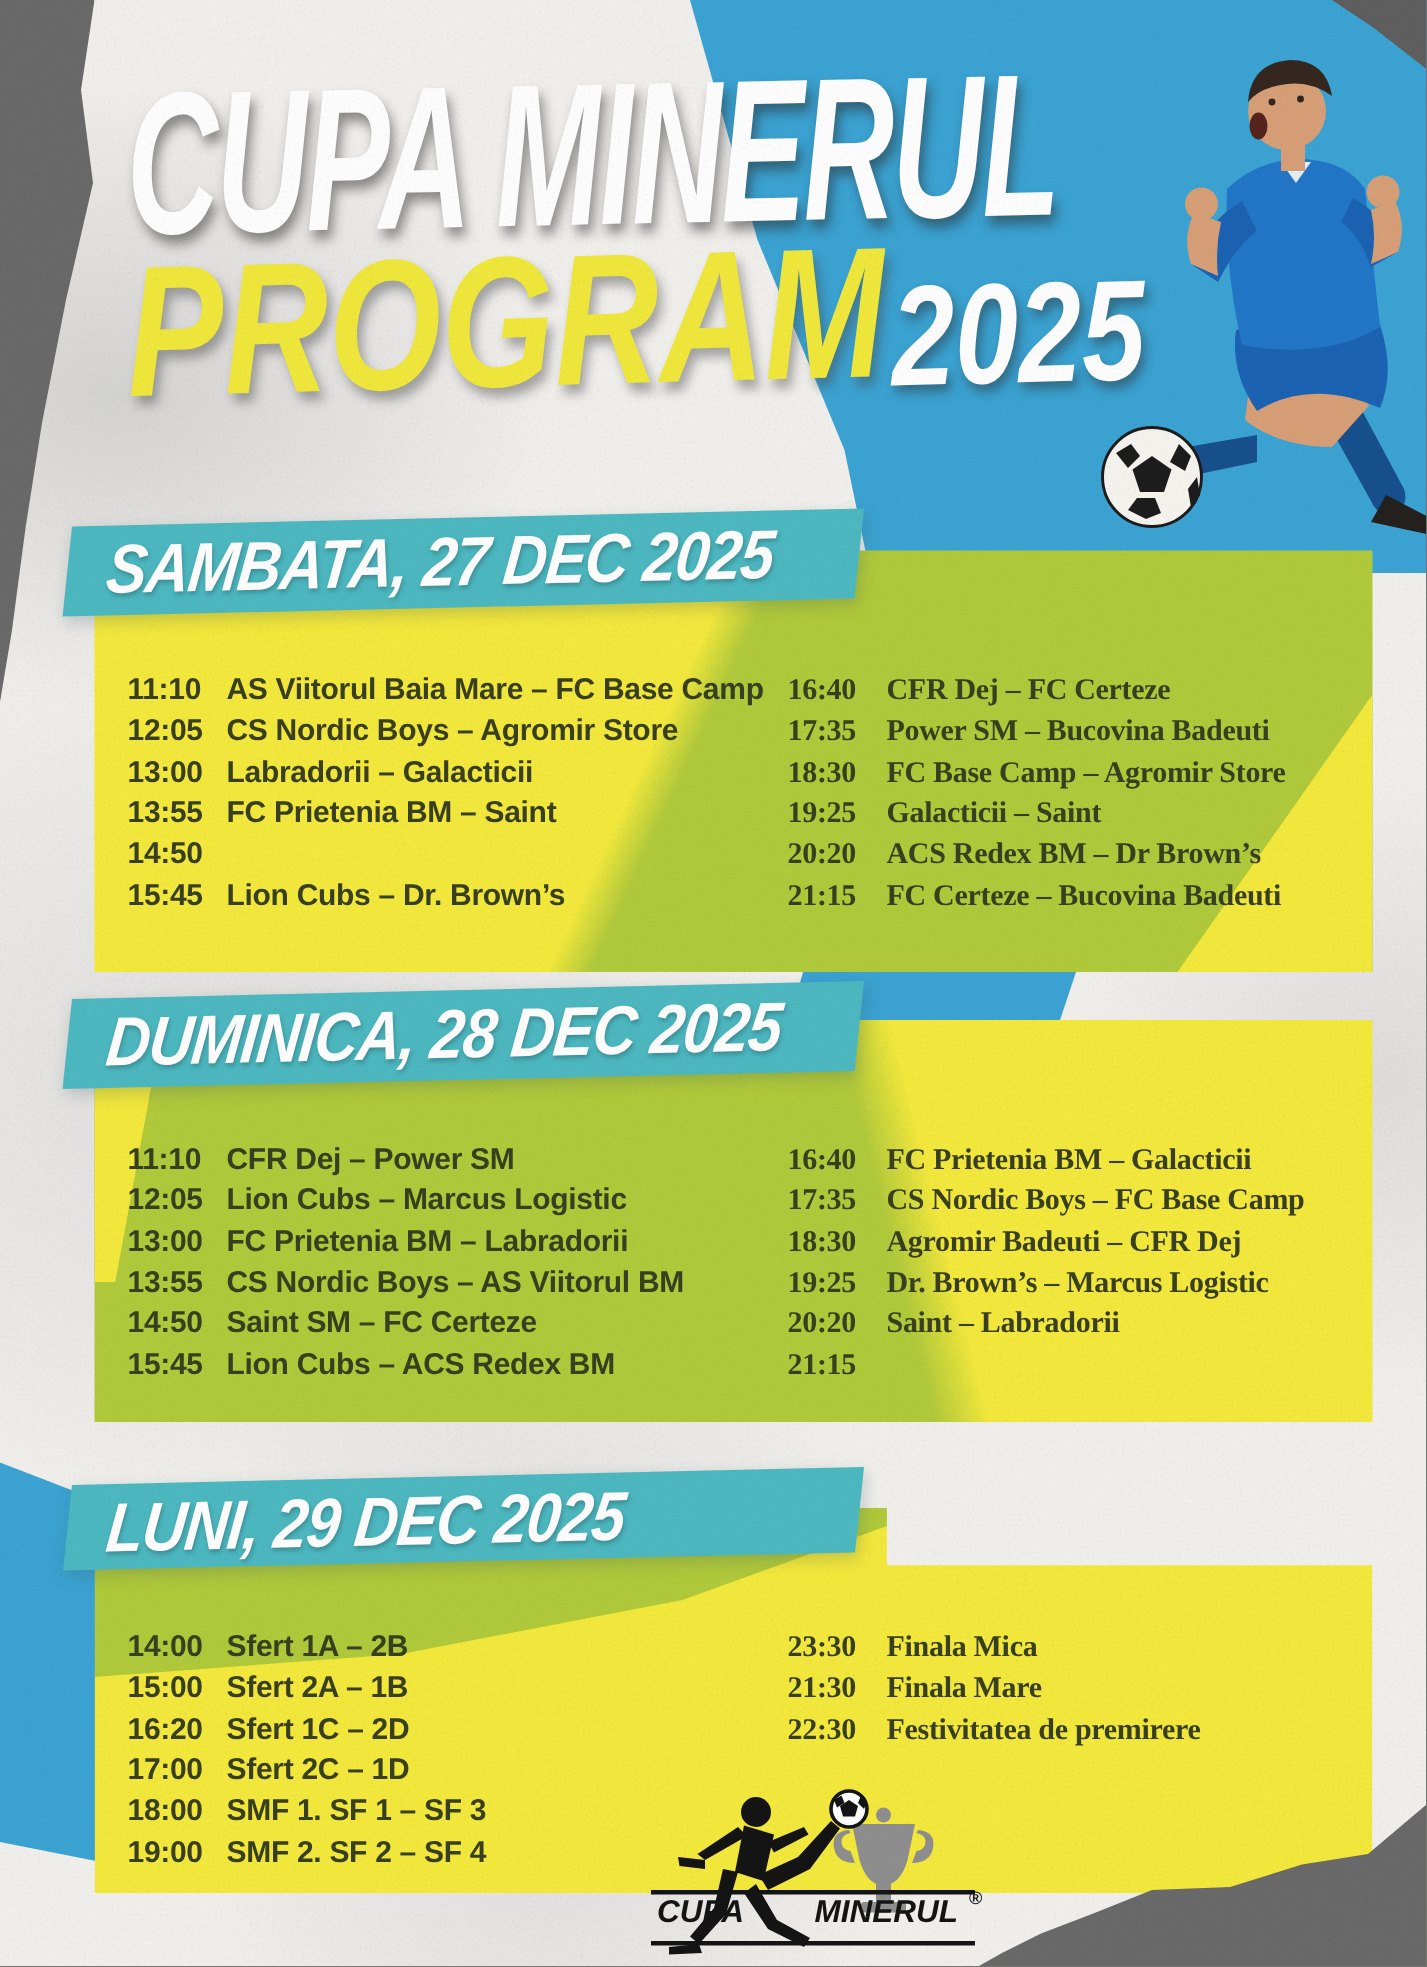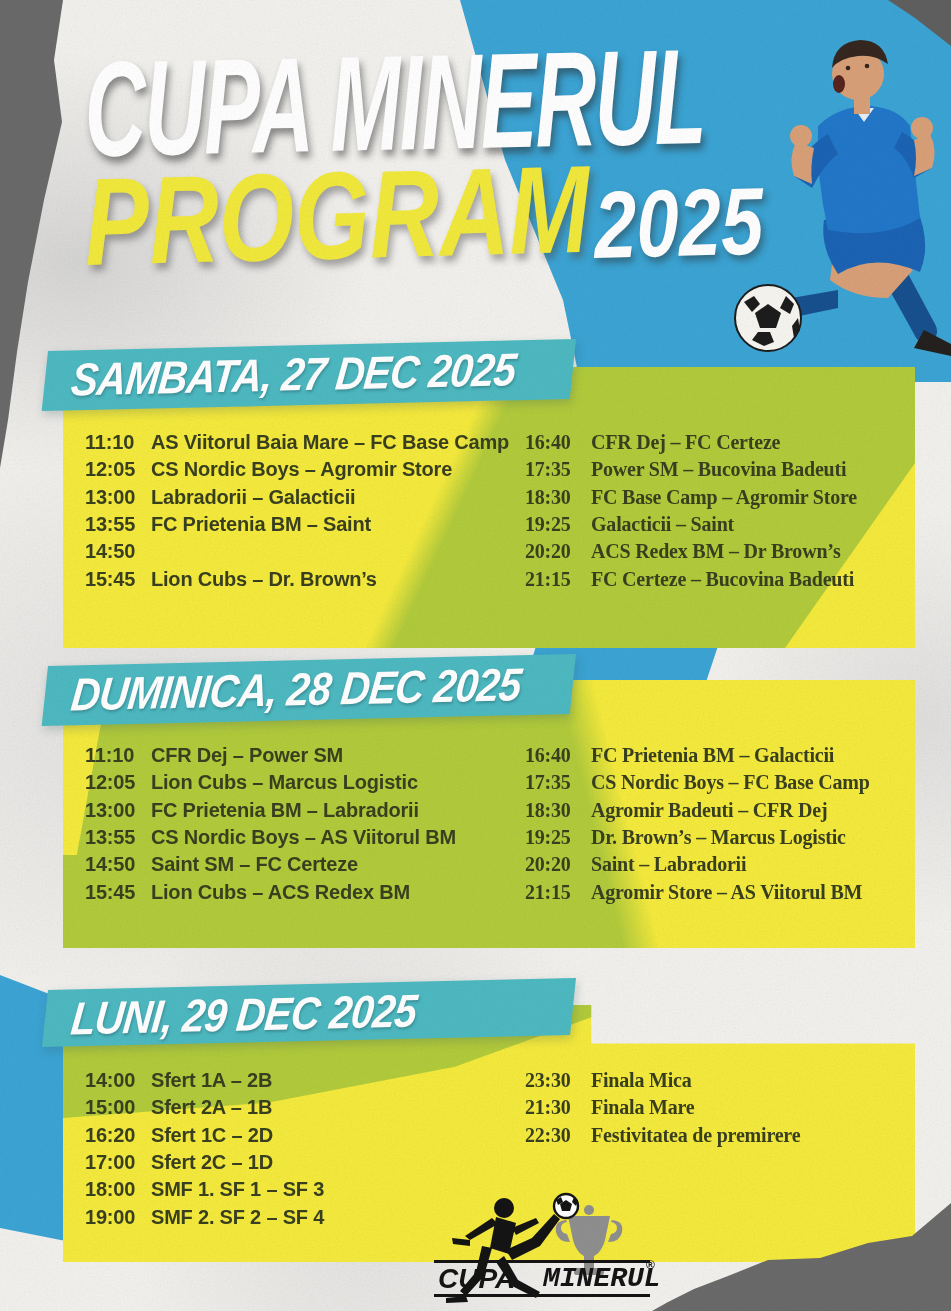--- a/index.html
+++ b/index.html
@@ -61,33 +61,33 @@
   .p1{top:367px;height:281px;background:linear-gradient(115deg,#f5ea3c 0 44%,#b2cb3b 47% 100%);}
   .p1 .corner-yellow{position:absolute;right:0;bottom:0;width:130px;height:185px;background:#f5ea3c;
       clip-path:polygon(100% 0,100% 100%,0 100%,55% 45%);}
   .p2{top:680px;height:268px;background:linear-gradient(76deg,#b2cb3b 0 61%,#f5ea3c 65% 100%);}
   .p2 .sliver-yellow{position:absolute;left:0;top:0;width:46px;height:175px;background:#f5ea3c;
       clip-path:polygon(0 0,100% 0,30% 100%,0 100%);}
   .p3{top:1005px;height:257px;background:#f5ea3c;
       clip-path:polygon(0 0,62% 0,62% 15%,100% 15%,100% 100%,0 100%);}
   .p3 .wedge-lime{position:absolute;left:0;top:0;width:100%;height:100%;background:#b2cb3b;
       clip-path:polygon(0 0,66% 0,46% 24%,24% 38%,0 44%);}
-  .cols{position:absolute;left:22px;right:8px;top:62px;display:flex;}
+  .cols{position:absolute;left:22px;right:8px;top:80px;display:flex;}
   .col{display:flex;flex-direction:column;}
   .col.c1{width:440px;} .col.c2{flex:1;font-family:Liberation Serif, serif;}
   .row{display:flex;align-items:center;height:27.3px;color:#39401f;font-weight:bold;font-size:20px;letter-spacing:-.2px;white-space:nowrap;}
   .row .time{width:56px;flex:none;}
   .row .match{margin-left:10px;}
   
   .footer-logo{position:absolute;left:408px;top:1192px;width:272px;height:112px;}
   .footer-logo svg{position:absolute;left:0;top:0;}
   .logo-line{position:absolute;left:26px;width:216px;height:3px;background:#141414;}
   .logo-line.top{top:68px;} .logo-line.bottom{top:102px;}
-  .logo-word{position:absolute;top:71px;font-size:28px;font-weight:800;font-style:italic;color:#141414;letter-spacing:0;}
-  .logo-word.w1{left:30px;} .logo-word.w2{left:135px;font-family:Liberation Mono, monospace;}
+  .logo-word{position:absolute;top:71px;font-size:21px;font-weight:800;font-style:italic;color:#141414;letter-spacing:0;}
+  .logo-word.w1{left:30px;} .logo-word.w2{left:135px;}
   .logo-reg{position:absolute;left:238px;top:66px;font-size:12px;font-weight:bold;color:#141414;}
   
   .noise{position:absolute;inset:0;opacity:.12;mix-blend-mode:multiply;pointer-events:none;}
 </style>
 </head>
 <body>
 
 <div class="poster">
 
   <div class="layer swath-a"></div>
@@ -245,21 +245,20 @@
           <div class="row">
             <span class="time">19:25</span>
             <span class="match">Dr. Brown’s – Marcus Logistic</span>
           </div>
           <div class="row">
             <span class="time">20:20</span>
             <span class="match">Saint – Labradorii</span>
           </div>
           <div class="row">
             <span class="time">21:15</span>
-            <span class="match">Agromir Store – AS Viitorul BM</span>
           </div>
         </div>
     </div>
   </div>
   <div class="banner b2">
     <span class="bl">DUMINICA, 28 DEC 2025</span>
   </div>
 
   <div class="panel p3">
     <div class="wedge-lime"></div>

